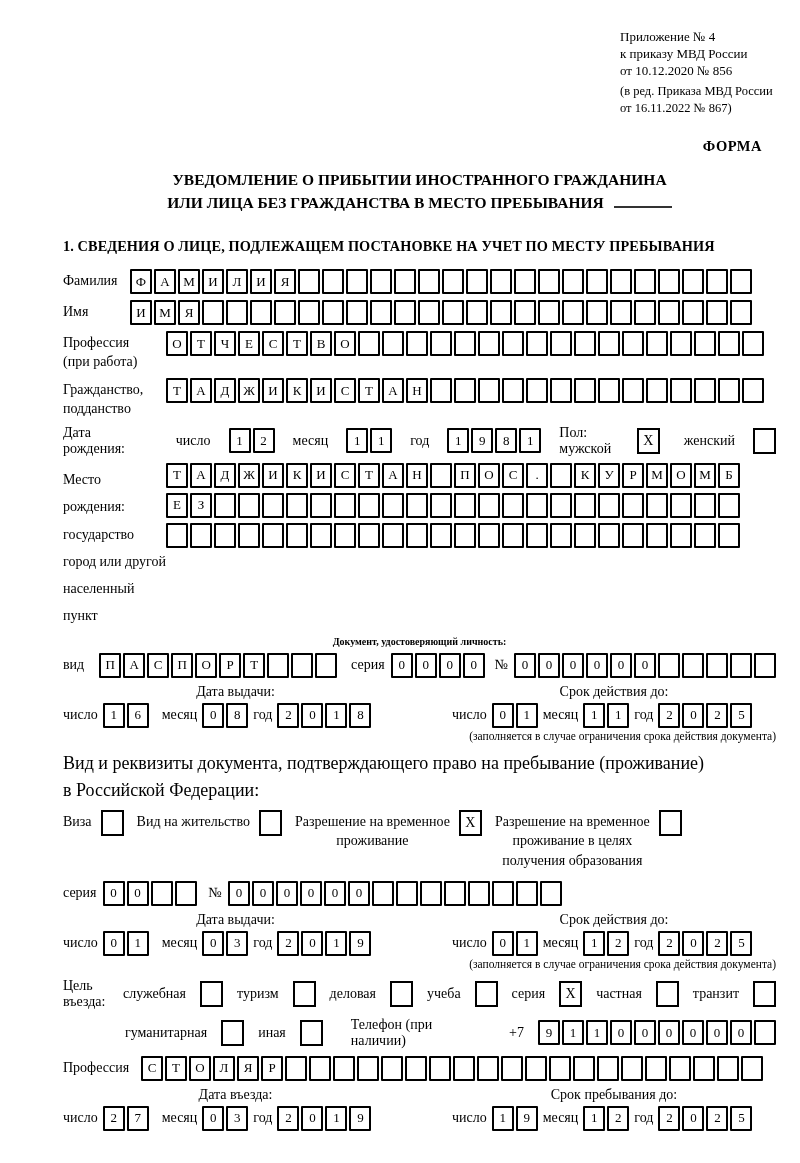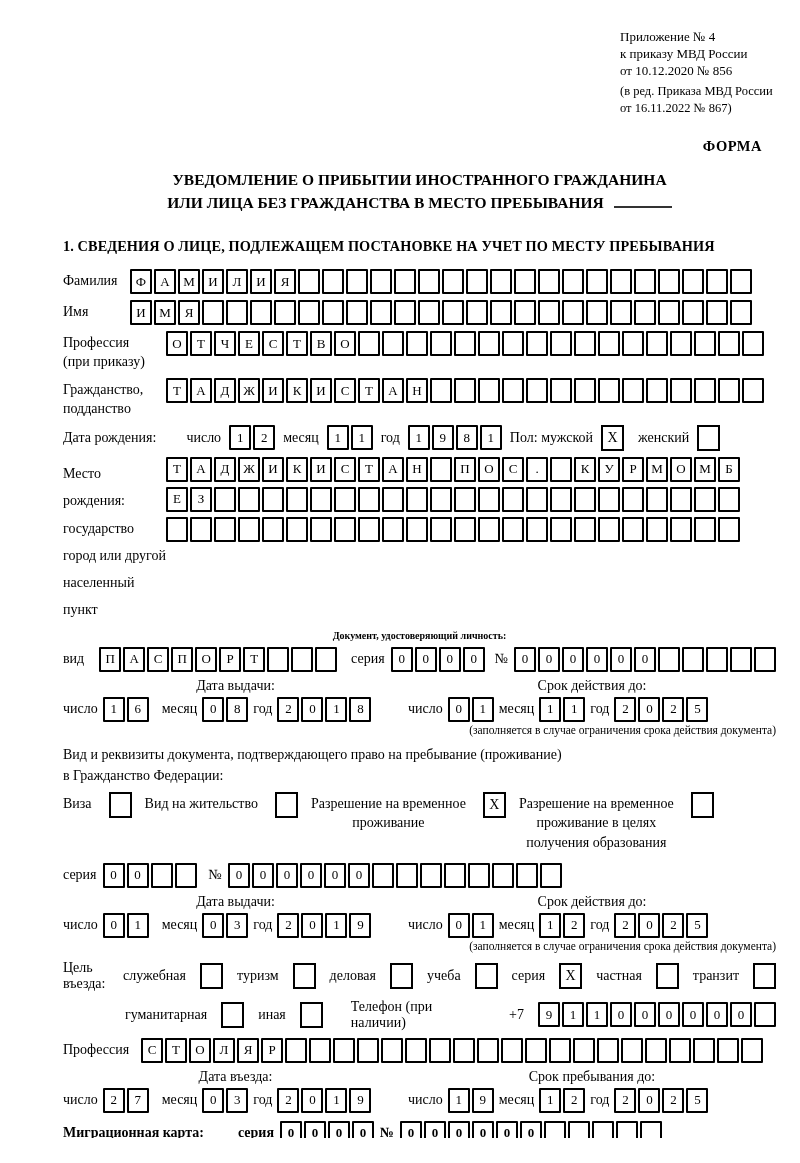--- a/index.html
+++ b/index.html
@@ -24,30 +24,30 @@
     display:flex;align-items:center;justify-content:center;
     font-size:13px;flex:0 0 auto;background:#fff;
   }
   .cb{
     width:19px;height:22px;border:2px solid #000;display:inline-flex;
     align-items:center;justify-content:center;font-size:14px;flex:0 0 auto;background:#fff;
   }
   .t{padding-top:3px;}
   .rows{display:flex;flex-direction:column;gap:5px;}
   .center-bold{text-align:center;font-weight:bold;font-size:10px;margin:2px 0 6px 0;}
-  .dates{display:flex;margin-bottom:2px;}
+  .dates{display:flex;margin-bottom:2px;gap:44px;}
   .dcol{display:flex;flex-direction:column;}
   .dcol-l{width:345px;}
   .dcol-r{flex:1;}
   .dhead{text-align:center;font-size:14px;margin-bottom:3px;}
   .dline{display:flex;align-items:center;gap:5px;font-size:14px;}
   .note{font-size:11.5px;text-align:right;margin:2px 0 8px 0;}
-  .plain{font-size:14px;line-height:1.5;}
+  .plain{font-size:18px;line-height:1.5;}
   .opts{display:flex;gap:13px;align-items:flex-start;margin:6px 0 10px 0;font-size:14px;}
-  .opt{display:flex;gap:17px;align-items:flex-start;}
+  .opt{display:flex;gap:9px;align-items:flex-start;}
   .optlbl{text-align:center;line-height:1.4;padding-top:2px;}
   .inline-gap{display:flex;align-items:center;gap:14px;flex-wrap:nowrap;font-size:14px;margin-bottom:7px;}
   .mt4{margin-top:4px;} .mt8{margin-top:8px;}
 </style>
 </head>
 <body>
 
 <div class="page">
 
   <div class="appendix">
@@ -129,21 +129,21 @@
         <span class="cell"></span>
         <span class="cell"></span>
         <span class="cell"></span>
         <span class="cell"></span>
       </div>
   </div>
 
   <div class="fr">
     <div class="lbl" style="width:103px">
       <div>Профессия</div>
-      <div>(при приказу)</div>
+      <div>(при работа)</div>
     </div>
     <div class="c">
         <span class="cell">О</span>
         <span class="cell">Т</span>
         <span class="cell">Ч</span>
         <span class="cell">Е</span>
         <span class="cell">С</span>
         <span class="cell">Т</span>
         <span class="cell">В</span>
         <span class="cell">О</span>
@@ -194,21 +194,21 @@
         <span class="cell"></span>
         <span class="cell"></span>
         <span class="cell"></span>
         <span class="cell"></span>
         <span class="cell"></span>
         <span class="cell"></span>
         <span class="cell"></span>
       </div>
   </div>
 
-  <div class="fr mt4" style="align-items:center;gap:8px;">
+  <div class="fr mt4" style="align-items:center;gap:18px;">
     <span>Дата рождения:</span>
     <span style="width:14px"></span>
     <span>число</span>
     <span class="c">
         <span class="cell">1</span>
         <span class="cell">2</span>
       </span>
     <span>месяц</span>
     <span class="c">
         <span class="cell">1</span>
@@ -398,21 +398,21 @@
             <span class="cell">2</span>
             <span class="cell">5</span>
           </span>
       </div>
     </div>
   </div>
   <div class="note">(заполняется в случае ограничения срока действия документа)</div>
 
   <div class="plain">
     <div>Вид и реквизиты документа, подтверждающего право на пребывание (проживание)</div>
-    <div>в Гражданство Федерации:</div>
+    <div>в Российской Федерации:</div>
   </div>
 
   <div class="opts">
     <div class="opt">
       <span class="optlbl">Виза</span>
       <span class="cb"></span>
     </div>
     <div class="opt">
       <span class="optlbl">Вид на жительство</span>
       <span class="cb"></span>

